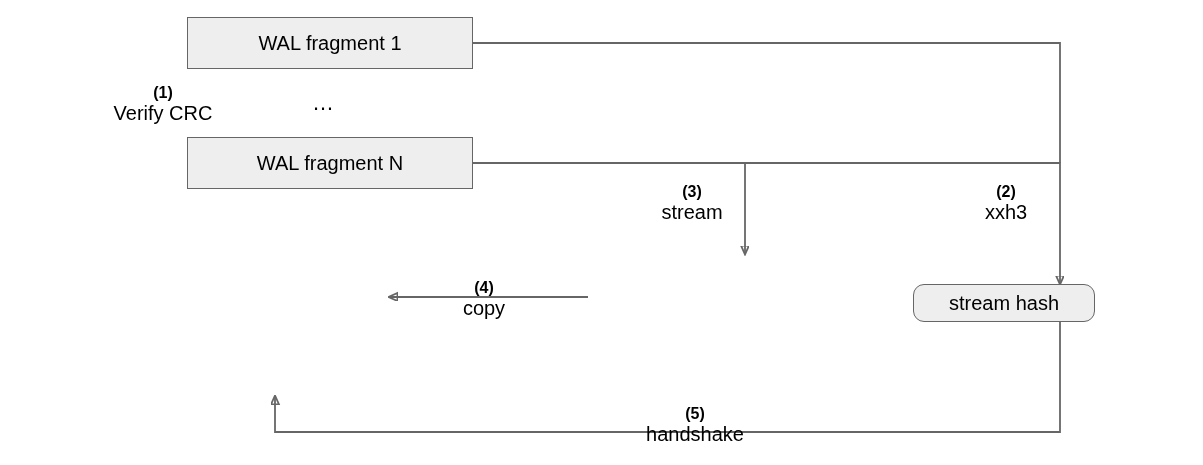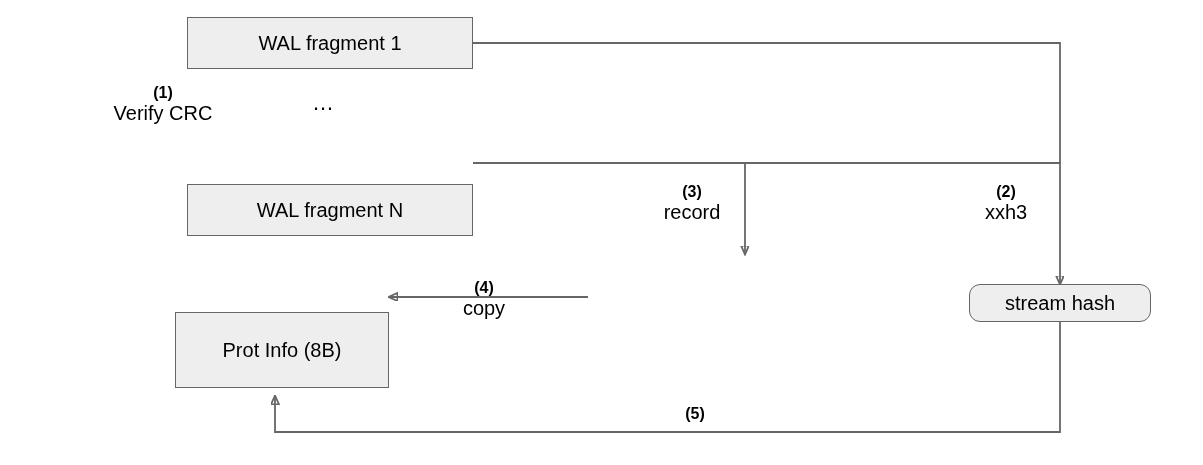--- a/index.html
+++ b/index.html
@@ -106,53 +106,51 @@
 
     <path d="M 588,297 L 389,297" marker-end="url(#arrow)"></path>
 
     <path d="M 1060,322 L 1060,432 L 275,432 L 275,396" marker-end="url(#arrow)"></path>
   </svg>
 
   <div class="node" style="left:187px; top:17px; width:286px; height:52px;">
     <span class="node-label">WAL fragment 1</span>
   </div>
 
-  <div class="node" style="left:187px; top:137px; width:286px; height:52px;margin-top:47px;">
+  <div class="node" style="left:187px; top:137px; width:286px; height:52px;">
     <span class="node-label">WAL fragment N</span>
   </div>
 
 
-  <div class="node protinfo" style="left:175px; top:312px; width:214px; height:76px;">
-    <span class="node-label">Prot Info (8B)</span>
-  </div>
 
 
-  <div class="node rounded" style="left:969px; top:284px; width:182px; height:38px;">
+  <div class="node rounded" style="left:913px; top:284px; width:182px; height:38px;">
     <span class="node-label">stream hash</span>
   </div>
 
   <div class="edge-label" style="left:103px; top:84px; width:120px;">
     <span class="num">(1)</span>
     <span class="txt">Verify CRC</span>
   </div>
 
   <div class="ellipsis" style="left:312px; top:90px;">…</div>
 
   <div class="edge-label" style="left:960px; top:183px; width:92px;">
     <span class="num">(2)</span>
     <span class="txt">xxh3</span>
   </div>
 
   <div class="edge-label" style="left:645px; top:183px; width:94px;">
     <span class="num">(3)</span>
-    <span class="txt">record</span>
+    <span class="txt">stream</span>
   </div>
 
   <div class="edge-label" style="left:429px; top:279px; width:110px;">
     <span class="num">(4)</span>
     <span class="txt">copy</span>
   </div>
 
   <div class="edge-label" style="left:625px; top:405px; width:140px;">
     <span class="num">(5)</span>
+    <span class="txt">handshake</span>
   </div>
 
 </div>
 
 </body></html>

